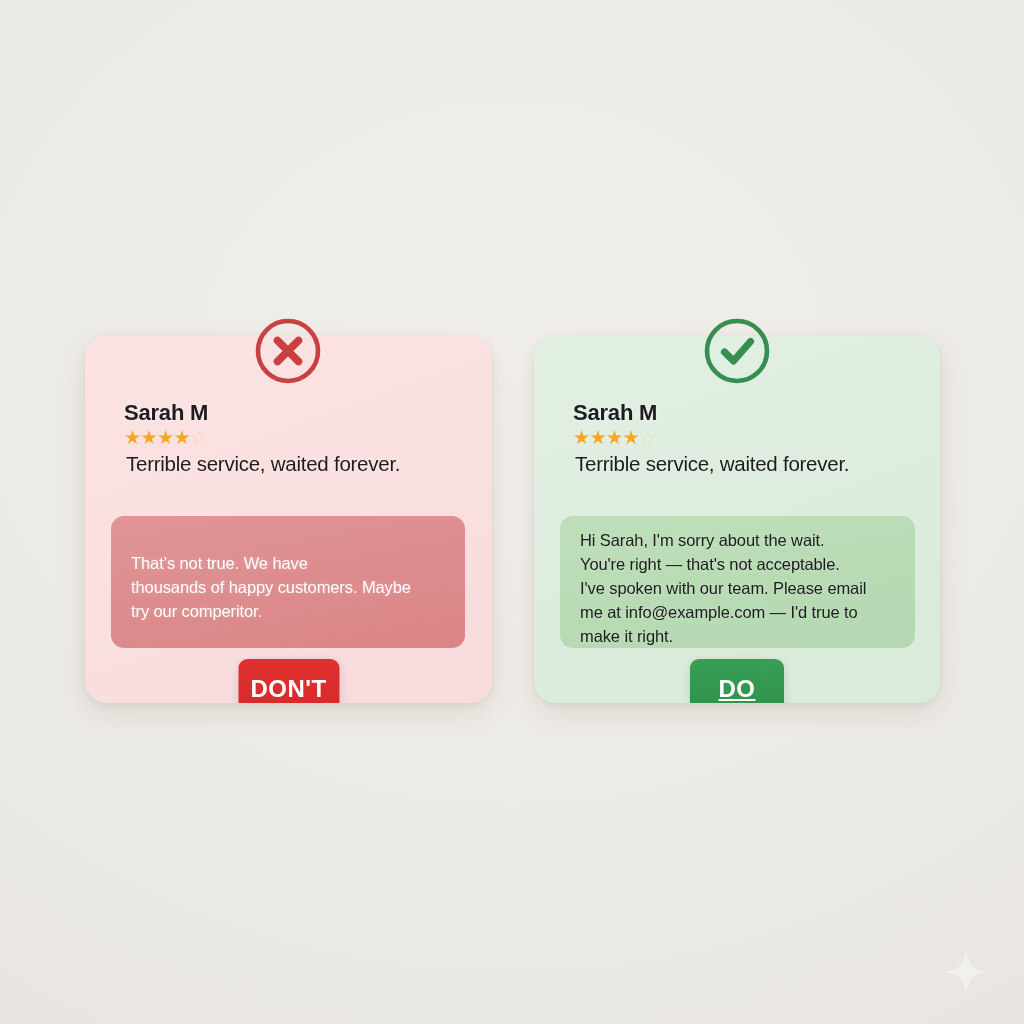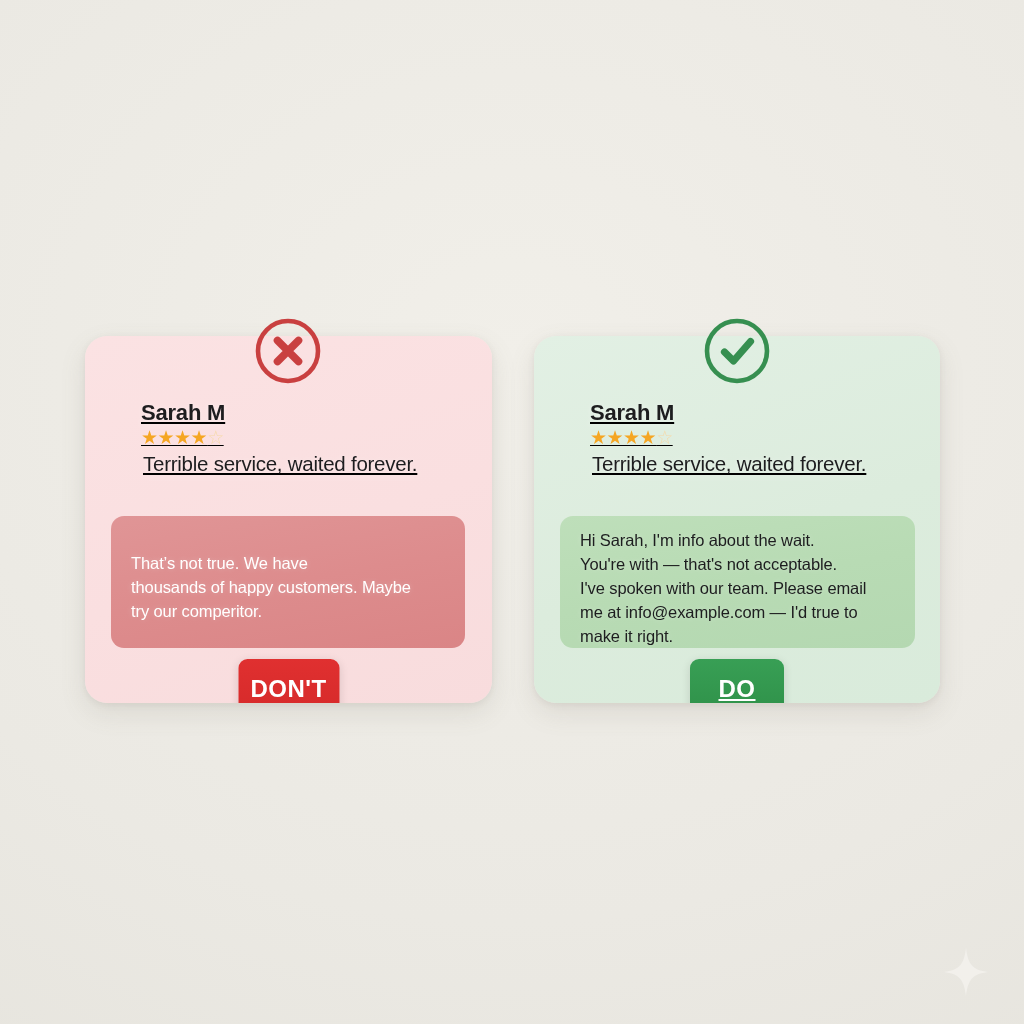--- a/index.html
+++ b/index.html
@@ -63,24 +63,23 @@
     justify-content: center;
     z-index: 5;
   }
   .badge.dont { left: 251px; }
   .badge.do   { left: 700px; }
   .badge svg { display: block; }
 
   
   .card-body {
     position: absolute;
-    left: 56px;
+    left: 39px;
     top: 64px;
     right: 20px;
-    text-decoration: underline;
   }
   .reviewer-name {
     font-size: 22px;
     font-weight: 700;
     color: #1d1d1f;
     letter-spacing: -0.2px;
     line-height: 1.15;
     margin: 0 0 2px 0;
     text-shadow: 0 0 6px rgba(255,255,255,0.45);
   }
@@ -218,22 +217,22 @@
     <div class="card-body">
       <div class="reviewer-name">Sarah M</div>
       <div class="stars"><span>★★★★</span><span class="star-empty">☆</span></div>
       <div class="review-text">Terrible service, waited forever.</div>
     </div>
     <button class="label-btn do">DO</button>
   </div>
 
   <div class="bubble do">
     <div class="bubble-text">
-      <span class="bubble-line">Hi Sarah, I'm info about the wait.</span>
-      <span class="bubble-line">You're with — that's not acceptable.</span>
+      <span class="bubble-line">Hi Sarah, I'm sorry about the wait.</span>
+      <span class="bubble-line">You're right — that's not acceptable.</span>
       <span class="bubble-line">I've spoken with our team. Please email</span>
       <span class="bubble-line">me at info@example.com — I'd true to</span>
       <span class="bubble-line">make it right.</span>
     </div>
   </div>
 
   <div class="badge do">
     <svg width="74" height="74" viewBox="0 0 74 74" aria-hidden="true">
       <circle cx="37" cy="37" r="30" fill="none" stroke="#368f50" stroke-width="4.6"></circle>
       <path d="M24.5 38 L33.5 47 L50.5 27.5" fill="none" stroke="#368f50" stroke-width="7.2" stroke-linecap="round" stroke-linejoin="round"></path>

